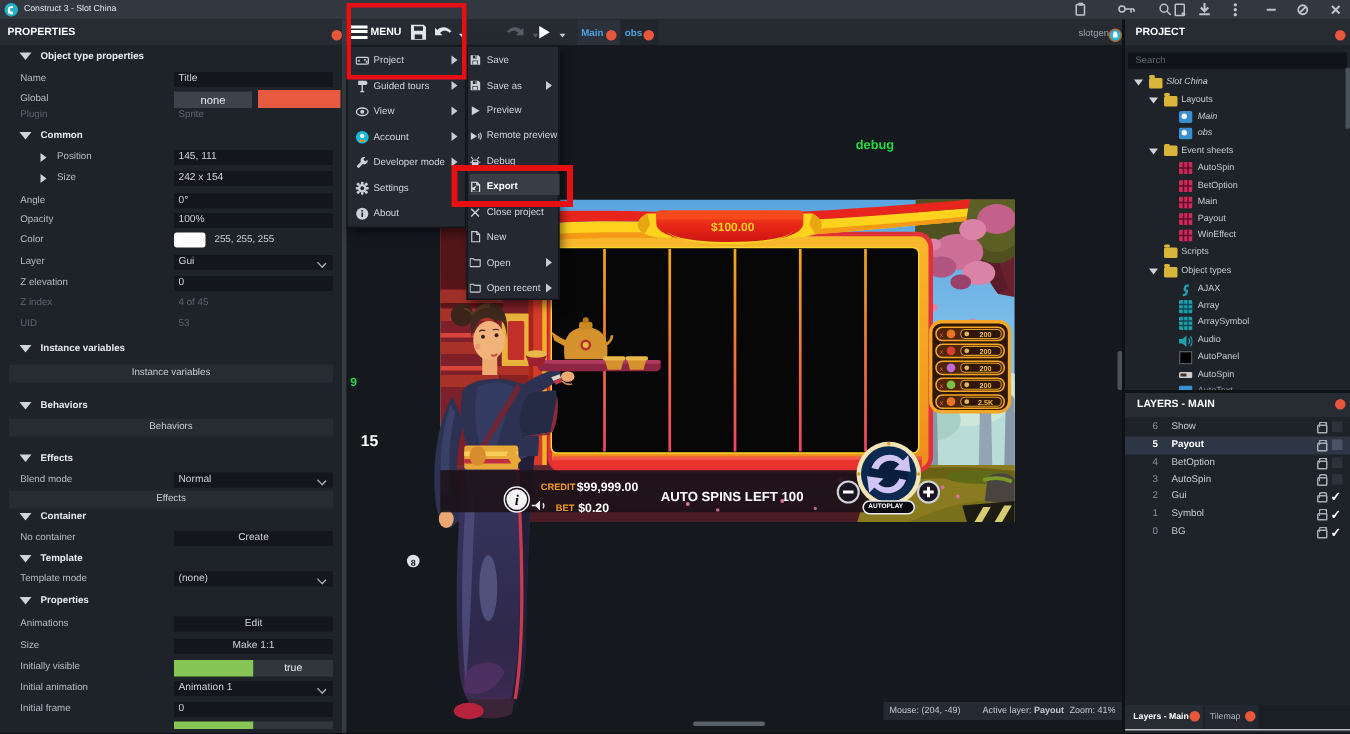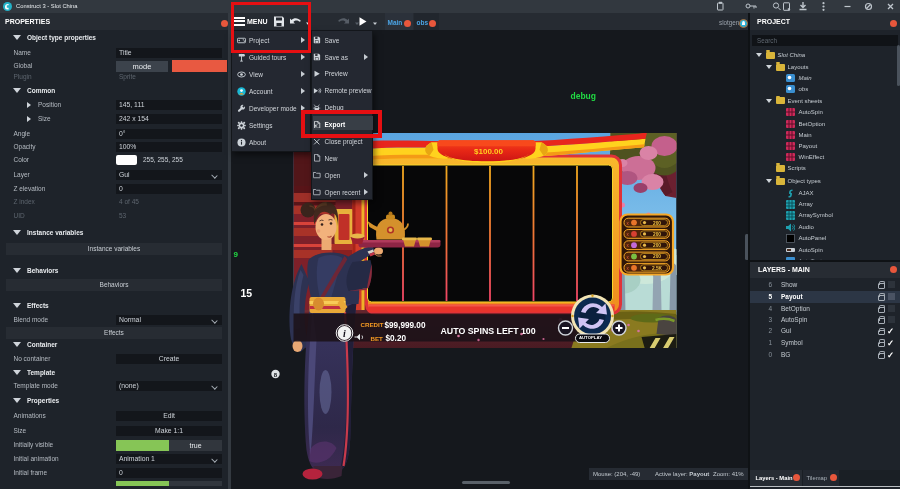--- a/index.html
+++ b/index.html
@@ -100,21 +100,21 @@
 <div class="dot" style="left:220.5px;top:19.5px"></div>
 <div class="abs" style="left:228px;top:13px;width:2.5px;height:476px;background:#343a41"></div>
 <div id="props">
 <div class="shead" style="top:31px">
         <i></i>
         <span>Object type properties</span>
       </div>
 <div class="lbl" style="left:13.5px;top:49px">Name</div>
       <div class="fld" style="top:48px">Title</div>
 <div class="lbl" style="left:13.5px;top:61.5px">Global</div>
-<div class="abs" style="left:116px;top:60.5px;width:52px;height:11px;background:#3c434c;color:#e8ebee;font-size:7.5px;text-align:center;line-height:11px">mode</div>
+<div class="abs" style="left:116px;top:60.5px;width:52px;height:11px;background:#3c434c;color:#e8ebee;font-size:7.5px;text-align:center;line-height:11px">none</div>
 <div class="abs" style="left:172px;top:60px;width:55px;height:11.5px;background:#e85941"></div>
 <div class="lbl gray" style="left:13.5px;top:73px">Plugin</div>
       <div class="lbl gray" style="left:119px;top:73px">Sprite</div>
 <div class="shead" style="top:84px">
         <i></i>
         <span>Common</span>
       </div>
 <div class="tri-r" style="left:27px;top:101.5px"></div>
 <div class="lbl" style="left:38px;top:100.5px">Position</div>
       <div class="fld" style="top:99.5px">145, 111</div>

